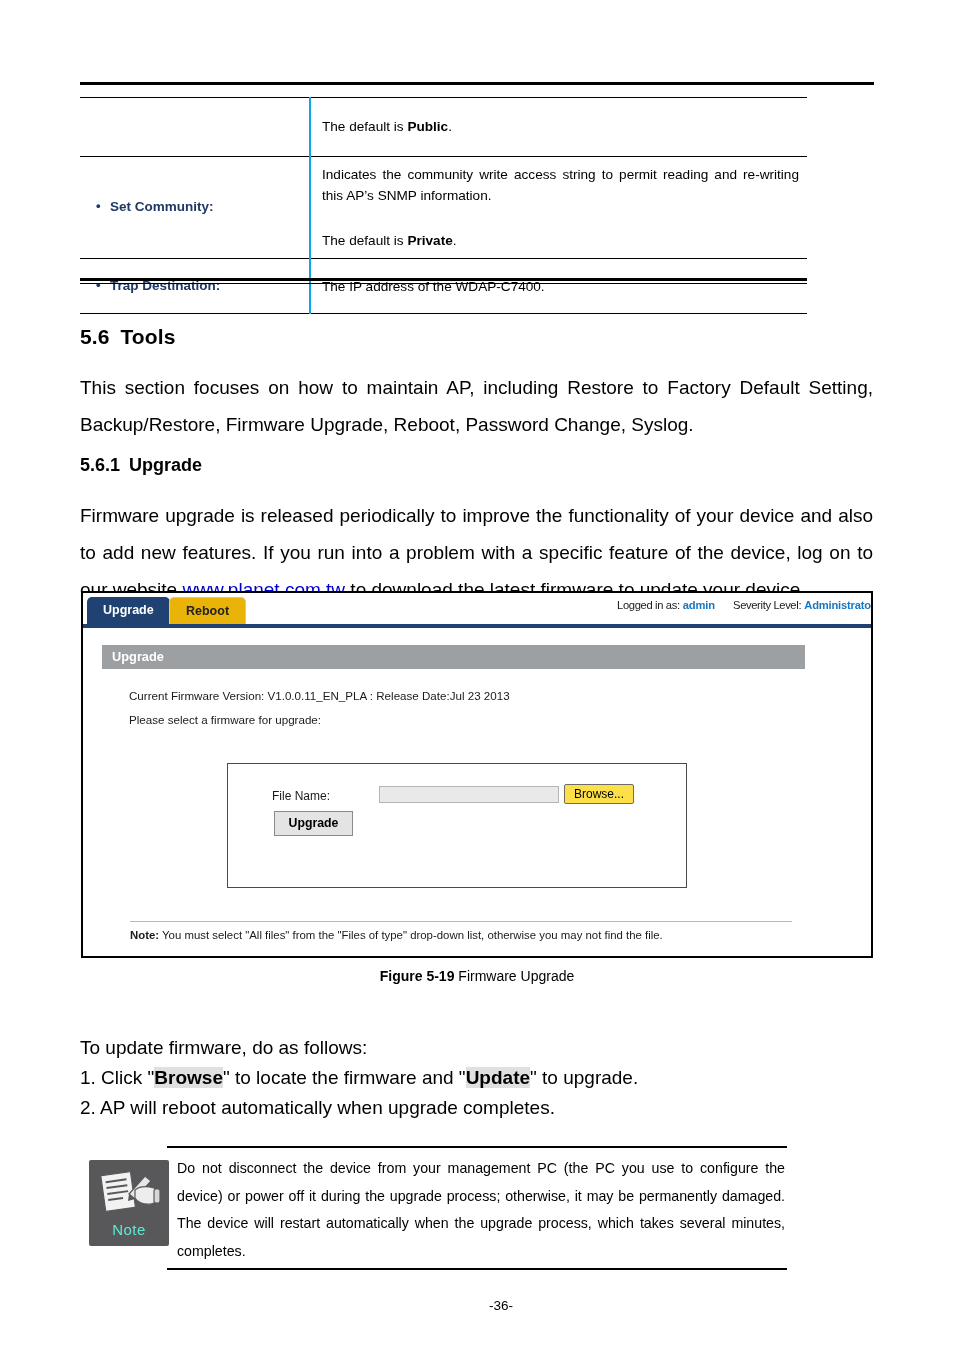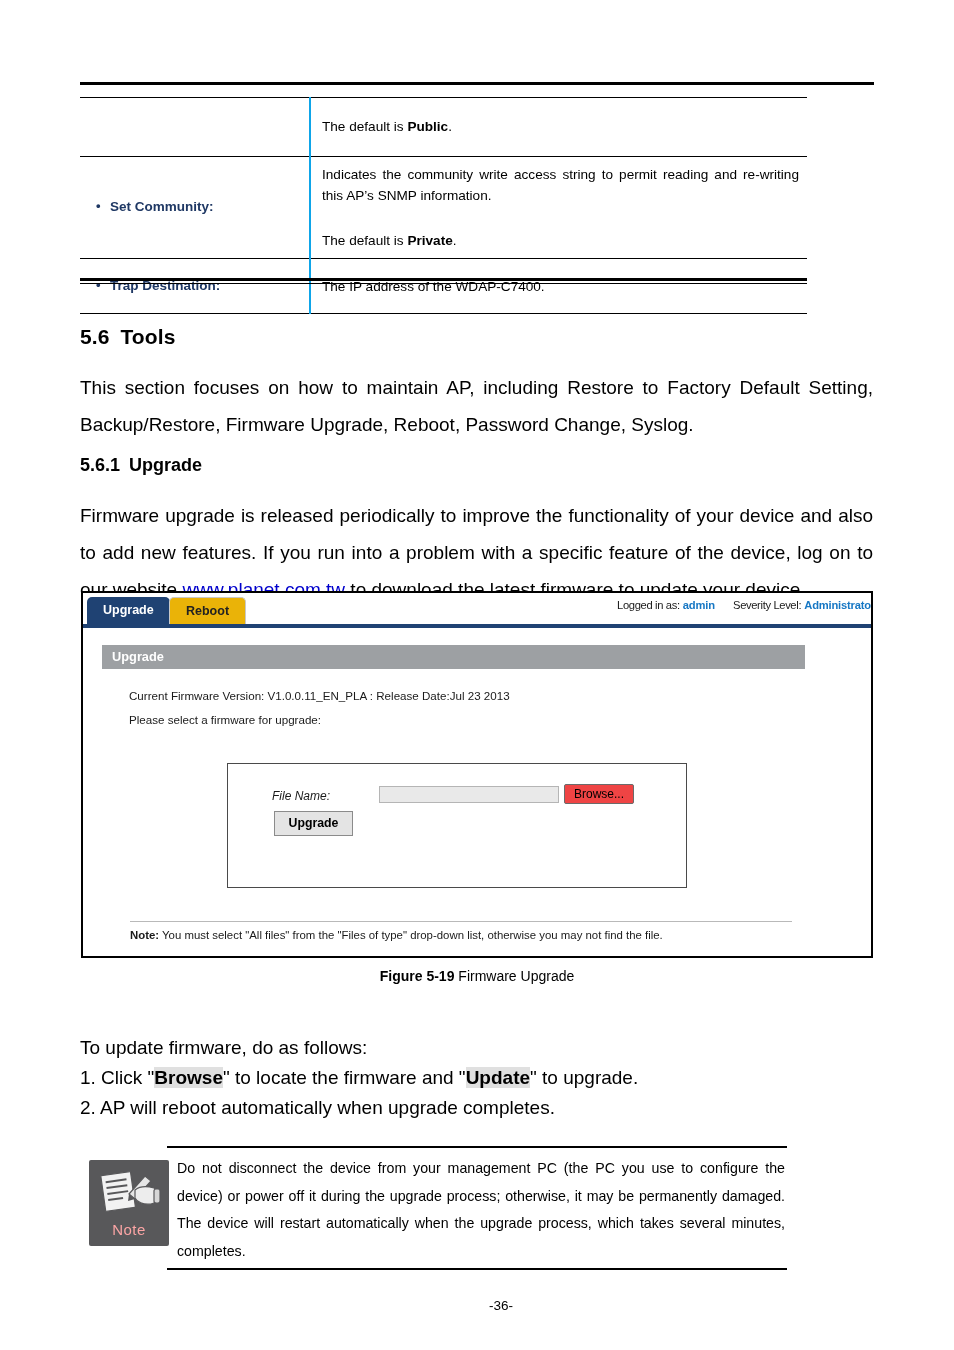--- a/index.html
+++ b/index.html
@@ -217,37 +217,36 @@
     height: 125px;
     border: 1px solid #4a4a4a;
     background: #ffffff;
     box-sizing: border-box;
   }
   .fld-label {
     position: absolute;
     left: 44px; top: 25px;
     font-size: 12px;
     color: #1a1a1a;
-    font-style: italic;
   }
   .file-input {
     position: absolute;
     left: 151px; top: 22px;
     width: 180px;
     height: 17px;
     background: #e9e9e9;
     border: 1px solid #b5b5b5;
     box-sizing: border-box;
   }
   .browse-btn {
     position: absolute;
     left: 336px; top: 20px;
     width: 70px;
     height: 20px;
-    background: #ef4444;
+    background: #fde047;
     border: 1px solid #6b6b6b;
     border-radius: 2px;
     font-size: 12px;
     line-height: 18px;
     text-align: center;
     color: #000000;
     box-sizing: border-box;
     cursor: pointer;
   }
   .upgrade-btn {
@@ -324,21 +323,21 @@
   .note-icon .glyph {
     position: absolute;
     left: 8px; top: 4px;
     width: 64px; height: 52px;
   }
   .note-icon .cap {
     position: absolute;
     left: 0; right: 0;
     bottom: 8px;
     text-align: center;
-    color: #fca5a5;
+    color: #5eead4;
     font-size: 15px;
     letter-spacing: 0.4px;
   }
   .note-text {
     position: absolute;
     left: 177px; top: 1155px;
     width: 608px;
     font-size: 14.2px;
     line-height: 1.95;
     text-align: justify;

